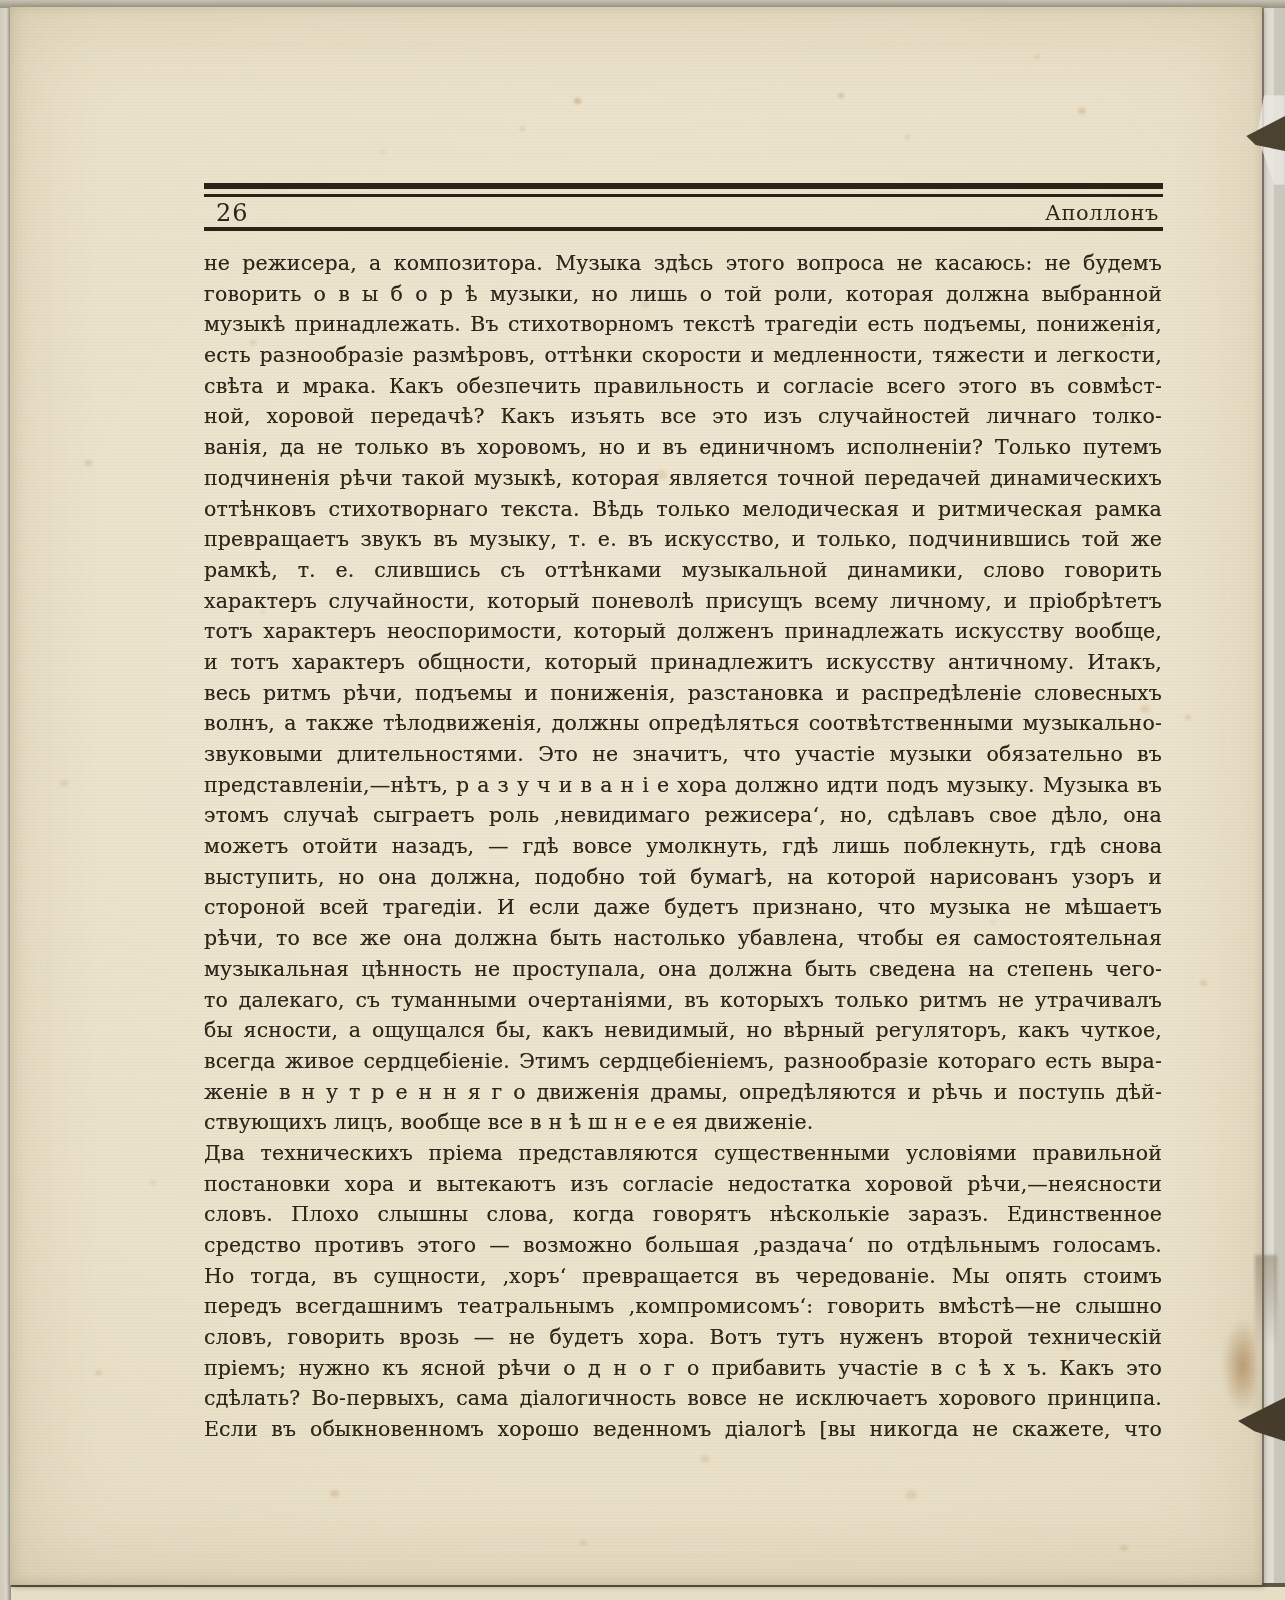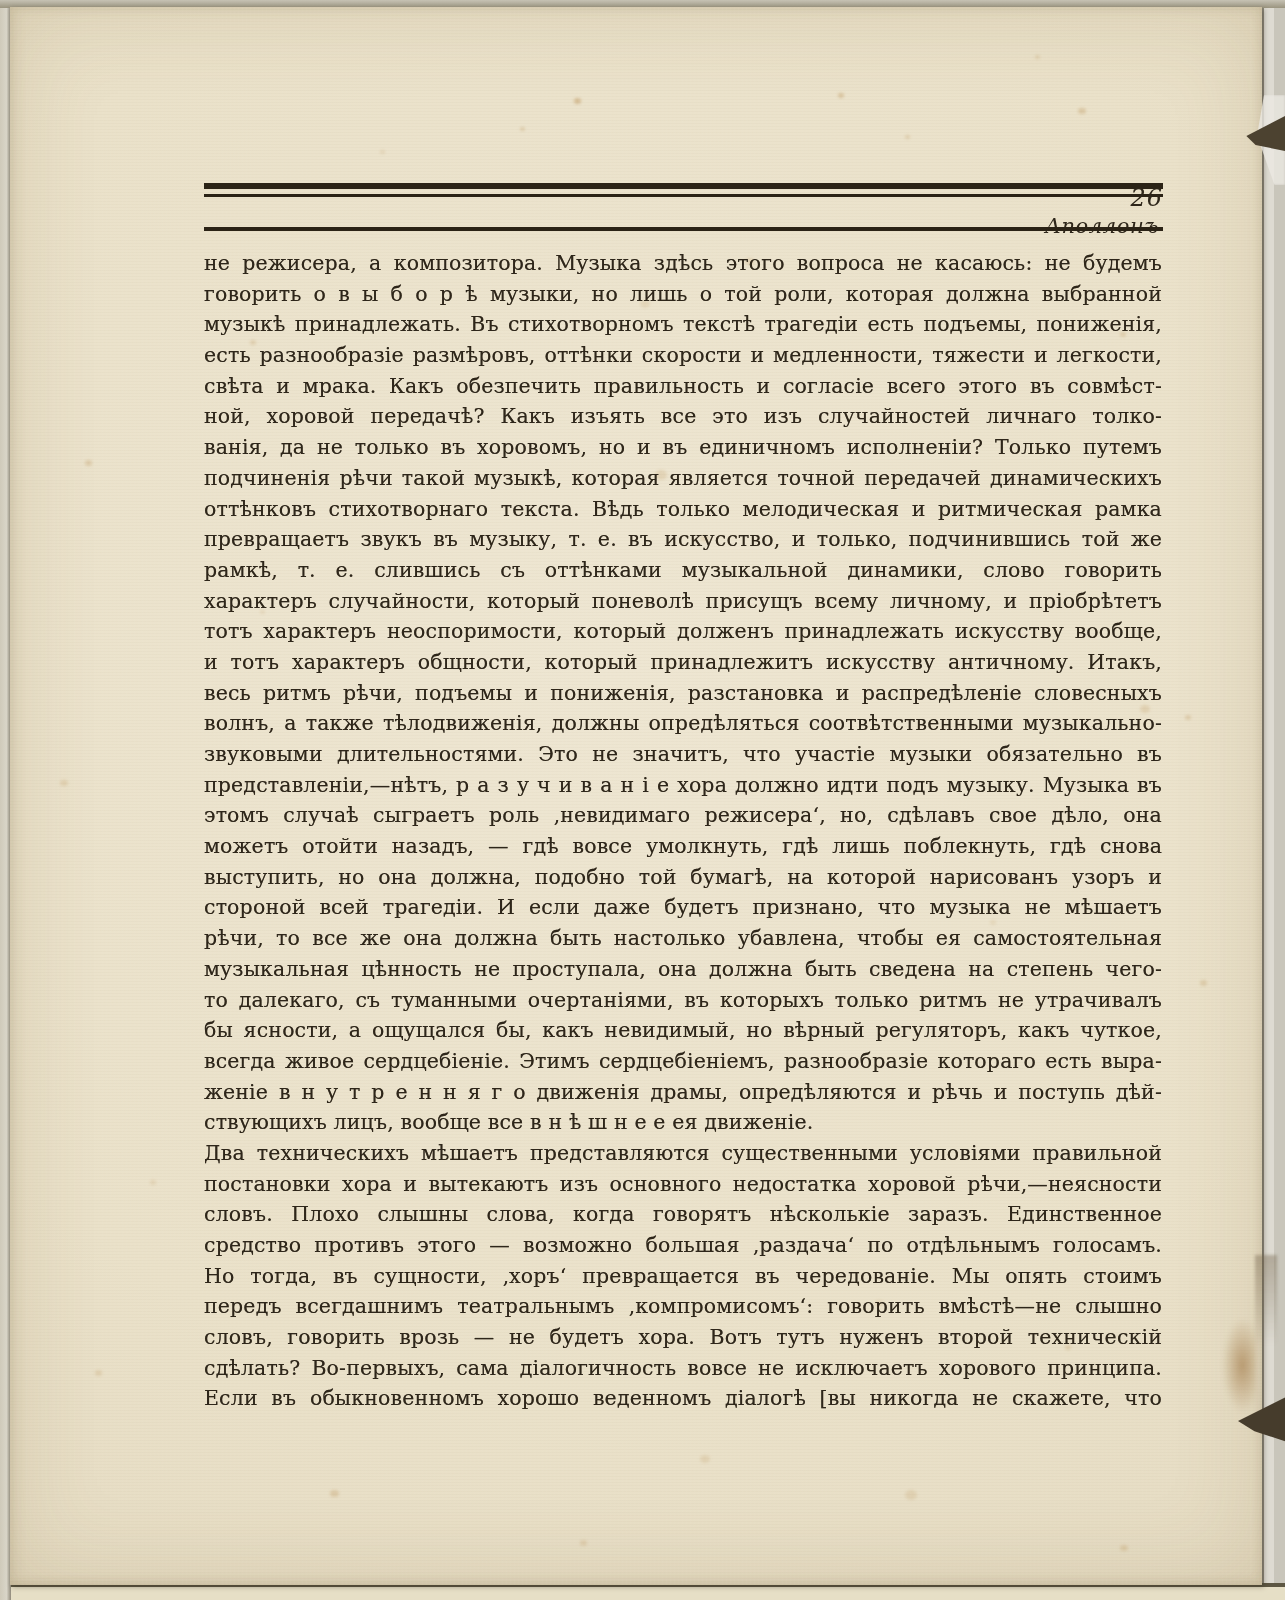--- a/index.html
+++ b/index.html
@@ -37,22 +37,22 @@
       repeating-linear-gradient(90deg, rgba(255,255,255,.025) 0 1px, transparent 1px 4px);
   }
   
   .rule{position:absolute;background:var(--rule);}
   .rule-a{left:204px;top:183px;width:959px;height:6px;
     background:linear-gradient(180deg,var(--rule) 0 2.6px,#cfc5a8 2.6px 3.4px,var(--rule) 3.4px 100%);}
   .rule-b{left:204px;top:194px;width:959px;height:2.6px;}
   .rule-c{left:204px;top:227px;width:959px;height:4.2px;}
   .header-row{
     position:absolute;left:204px;top:196px;width:959px;height:31px;
-    display:flex;justify-content:center;align-items:flex-end;
-    color:var(--ink);font-style:italic;flex-direction:column;
+    display:flex;justify-content:space-between;align-items:flex-end;
+    color:var(--ink);
   }
   .page-number{font-size:24px;line-height:28px;padding-left:12px;letter-spacing:1px;}
   .journal-title{font-size:21px;line-height:28px;padding-right:4px;letter-spacing:.6px;}
   
   .text-block{
     position:absolute;left:204px;top:248px;width:958px;
     color:var(--ink);font-size:20.5px;letter-spacing:.15px;
     text-shadow:0 0 .4px rgba(46,38,26,.55);
   }
   .line{
@@ -147,27 +147,28 @@
     <div class="line">можетъ отойти назадъ, — гдѣ вовсе умолкнуть, гдѣ лишь поблекнуть, гдѣ снова</div>
     <div class="line">выступить, но она должна, подобно той бумагѣ, на которой нарисованъ узоръ и</div>
     <div class="line">стороной всей трагедіи. И если даже будетъ признано, что музыка не мѣшаетъ</div>
     <div class="line">рѣчи, то все же она должна быть настолько убавлена, чтобы ея самостоятельная</div>
     <div class="line">музыкальная цѣнность не проступала, она должна быть сведена на степень чего-</div>
     <div class="line">то далекаго, съ туманными очертаніями, въ которыхъ только ритмъ не утрачивалъ</div>
     <div class="line">бы ясности, а ощущался бы, какъ невидимый, но вѣрный регуляторъ, какъ чуткое,</div>
     <div class="line">всегда живое сердцебіеніе. Этимъ сердцебіеніемъ, разнообразіе котораго есть выра-</div>
     <div class="line">женіе в н у т р е н н я г о движенія драмы, опредѣляются и рѣчь и поступь дѣй-</div>
     <div class="line flush">ствующихъ лицъ, вообще все в н ѣ ш н е е ея движеніе.</div>
-    <div class="line">Два техническихъ мѣшаетъ представляются существенными условіями правильной</div>
-    <div class="line">постановки хора и вытекаютъ изъ основного недостатка хоровой рѣчи,—неясности</div>
+    <div class="line">Два техническихъ пріема представляются существенными условіями правильной</div>
+    <div class="line">постановки хора и вытекаютъ изъ согласіе недостатка хоровой рѣчи,—неясности</div>
     <div class="line">словъ. Плохо слышны слова, когда говорятъ нѣсколькіе заразъ. Единственное</div>
     <div class="line">средство противъ этого — возможно большая ‚раздача‘ по отдѣльнымъ голосамъ.</div>
     <div class="line">Но тогда, въ сущности, ‚хоръ‘ превращается въ чередованіе. Мы опять стоимъ</div>
     <div class="line">передъ всегдашнимъ театральнымъ ‚компромисомъ‘: говорить вмѣстѣ—не слышно</div>
     <div class="line">словъ, говорить врозь — не будетъ хора. Вотъ тутъ нуженъ второй техническій</div>
+    <div class="line">пріемъ; нужно къ ясной рѣчи о д н о г о прибавить участіе в с ѣ х ъ. Какъ это</div>
     <div class="line">сдѣлать? Во-первыхъ, сама діалогичность вовсе не исключаетъ хорового принципа.</div>
     <div class="line">Если въ обыкновенномъ хорошо веденномъ діалогѣ [вы никогда не скажете, что</div>
   </div>
 
 <div class="tear tear-top-light"></div>
 <div class="tear tear-top"></div>
 <div class="tear stain-edge"></div>
 <div class="tear stain-edge2"></div>
 <div class="tear tear-bottom"></div>
 

